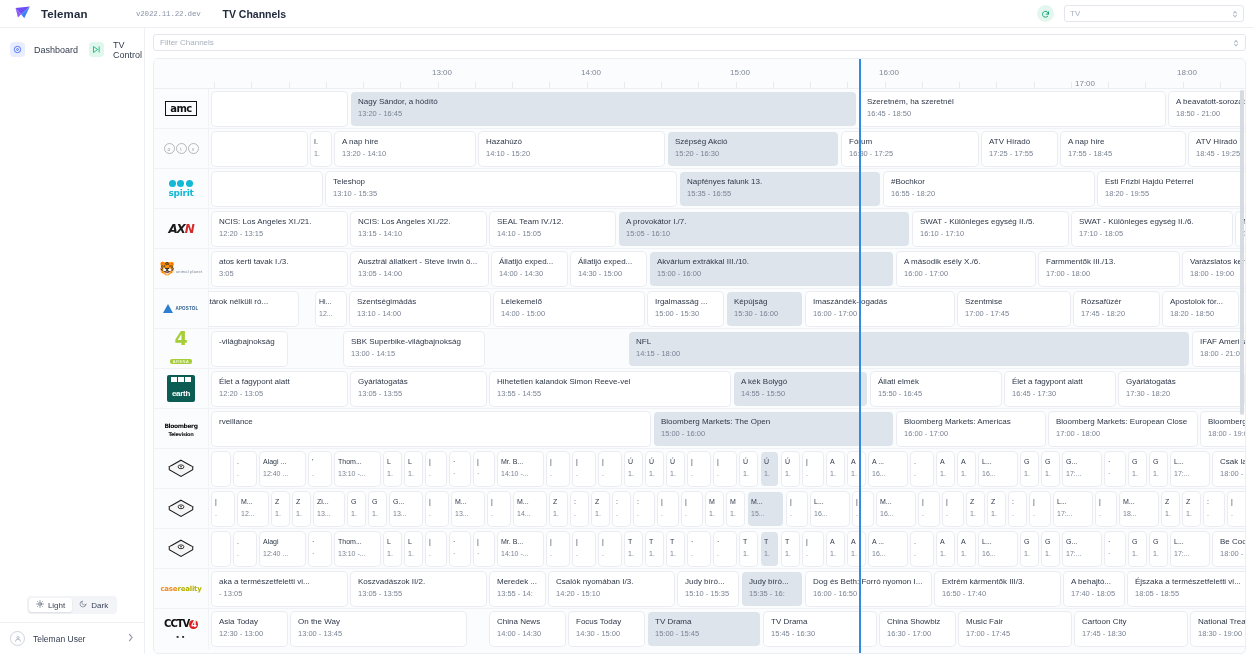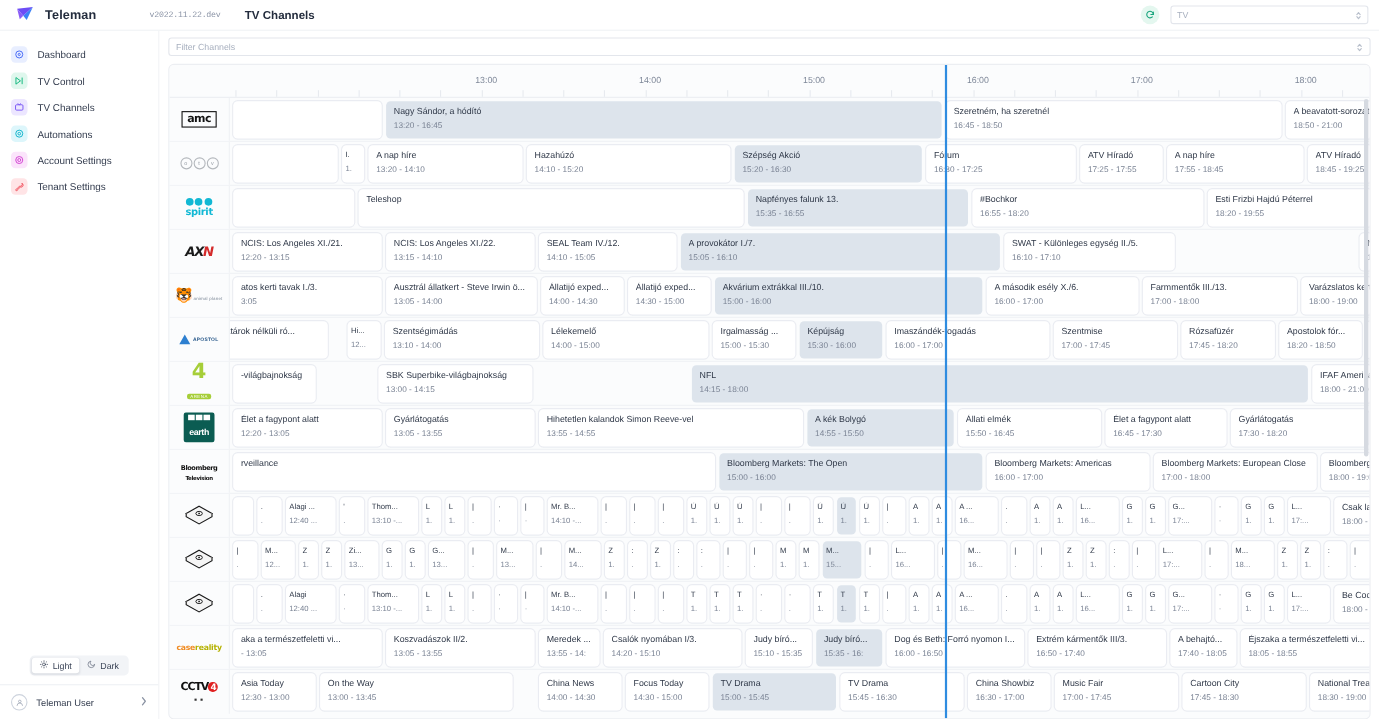--- a/index.html
+++ b/index.html
@@ -48,21 +48,21 @@
   .body { display: flex; flex: 1; min-height: 0; }
 
   
   .sidebar {
     width: 145px; min-width: 145px;
     background: #ffffff;
     border-right: 1px solid #eef0f4;
     display: flex; flex-direction: column;
     padding-top: 10px;
   }
-  .nav { display: flex; flex-direction: column; gap: 1px; }
+  .nav { display: flex; gap: 1px; }
   .nav-item {
     display: flex; align-items: center; gap: 9px;
     height: 23px; padding: 0 0 0 10px; cursor: pointer;
     font-size: 9px; color: #333c4e;
   }
   .nav-ico {
     width: 15px; height: 15px; border-radius: 4px;
     display: flex; align-items: center; justify-content: center;
     flex: 0 0 15px;
   }
@@ -362,21 +362,21 @@
           </svg>
         </span>
       </div>
 
       <div class="epg">
         <div class="time-header" id="time-header">
             <div class="time-label" style="left: 288px;">13:00</div>
             <div class="time-label" style="left: 437px;">14:00</div>
             <div class="time-label" style="left: 586px;">15:00</div>
             <div class="time-label" style="left: 735px;">16:00</div>
-            <div class="time-label" style="left: 884px;">17:00</div>
+            <div class="time-label" style="left: 931px; margin-top: 11px;">17:00</div>
             <div class="time-label" style="left: 1033px;">18:00</div>
             <div class="tick" style="left: 60px;"></div>
             <div class="tick" style="left: 97px;"></div>
             <div class="tick" style="left: 135px;"></div>
             <div class="tick" style="left: 172px;"></div>
             <div class="tick" style="left: 209px;"></div>
             <div class="tick" style="left: 246px;"></div>
             <div class="tick" style="left: 284px;"></div>
             <div class="tick" style="left: 321px;"></div>
             <div class="tick" style="left: 358px;"></div>
@@ -480,20 +480,21 @@
                       <b></b>
                     </span><span class="w">spirit</span></span>
                 </div>
               </div>
               <div class="prog" style="left: 58px; width: 110px;">
                 <div class="p-title"></div>
                 <div class="p-time"></div>
               </div>
               <div class="prog" style="left: 172px; width: 350px;">
                 <div class="p-title">Teleshop</div>
+                <div class="p-time">13:10 - 15:35</div>
               </div>
               <div class="prog current" style="left: 526px; width: 200px;">
                 <div class="p-title">Napfényes falunk 13.</div>
                 <div class="p-time">15:35 - 16:55</div>
               </div>
               <div class="prog" style="left: 730px; width: 210px;">
                 <div class="p-title">#Bochkor</div>
                 <div class="p-time">16:55 - 18:20</div>
               </div>
               <div class="prog" style="left: 944px; width: 253px;">
@@ -519,20 +520,24 @@
                 <div class="p-title">SEAL Team IV./12.</div>
                 <div class="p-time">14:10 - 15:05</div>
               </div>
               <div class="prog current" style="left: 465px; width: 290px;">
                 <div class="p-title">A provokátor I./7.</div>
                 <div class="p-time">15:05 - 16:10</div>
               </div>
               <div class="prog" style="left: 759px; width: 155px;">
                 <div class="p-title">SWAT - Különleges egység II./5.</div>
                 <div class="p-time">16:10 - 17:10</div>
+              </div>
+              <div class="prog" style="left: 918px; width: 160px;">
+                <div class="p-title">SWAT - Különleges egység II./6.</div>
+                <div class="p-time">17:10 - 18:05</div>
               </div>
               <div class="prog" style="left: 1082px; width: 112px;">
                 <div class="p-title">NCIS: Los Angeles XII./1.</div>
                 <div class="p-time">18:05 - 19:05</div>
               </div>
             </div>
             <div class="row">
               <div class="chan-cell">
                 <div class="chan-logo">
                   <span class="lg-ap"><span class="el">🐯</span><span class="tx">animal planet</span></span>

